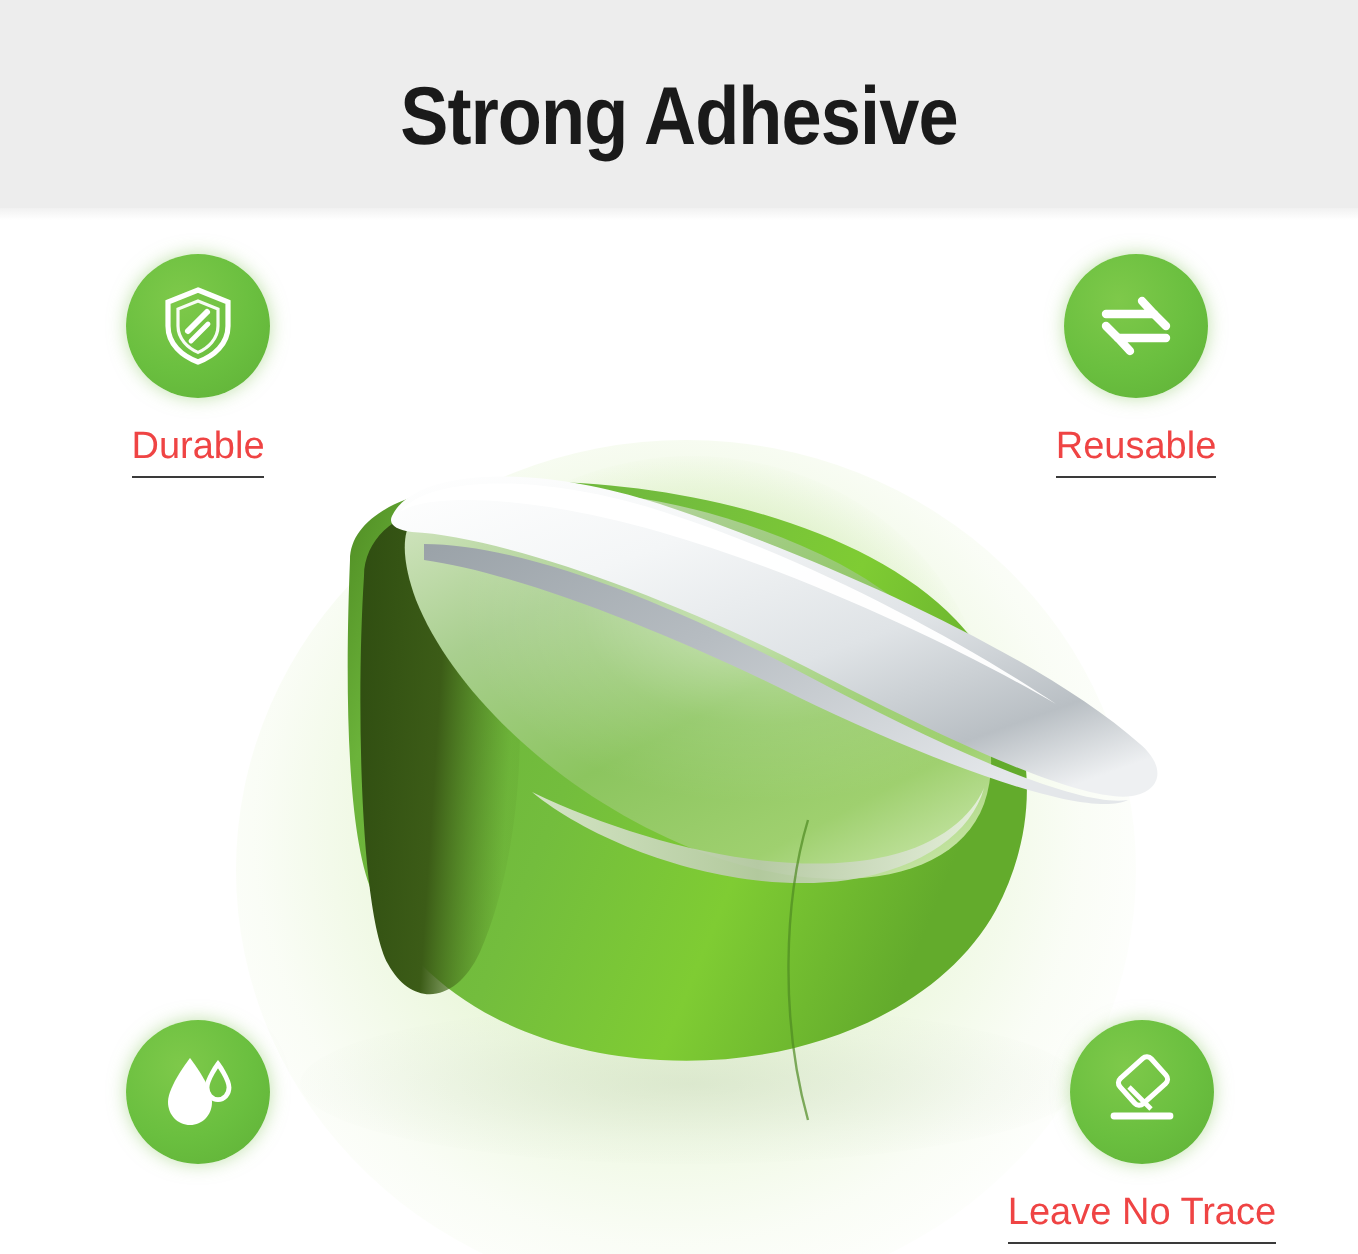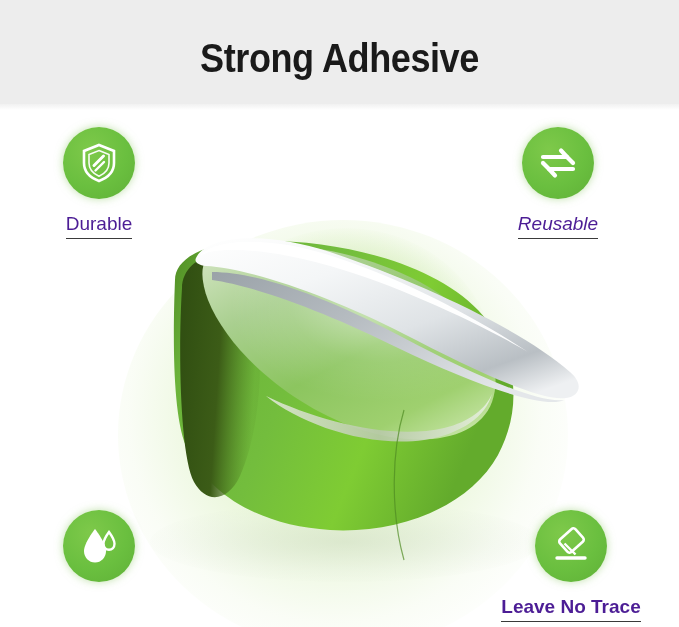--- a/index.html
+++ b/index.html
@@ -83,40 +83,40 @@
   
   .product { position:absolute; left:0; top:0; width:679px; height:517px; }
 
   
   .feature {
     position:absolute;
     width:160px;
     text-align:center;
   }
   .feature.tl { left:19px;  top:17px;  }
-  .feature.tr { left:478px; top:17px;font-style:italic;  }
+  .feature.tr { left:488px; top:17px;  }
   .feature.bl { left:19px;  top:400px; }
-  .feature.br { left:491px; top:400px;font-weight:bold; }
+  .feature.br { left:491px; top:400px; }
 
   .icon-circle {
     width:72px; height:72px;
     margin:0 auto;
     border-radius:50%;
     background:radial-gradient(circle at 38% 32%, #7ec94a 0%, #6abf3f 55%, #5fb037 100%);
     box-shadow:0 0 9px rgba(140,200,100,0.55);
     display:flex;
     align-items:center;
     justify-content:center;
   }
   .icon-circle svg { display:block; }
 
   .feature-label {
     margin-top:14px;
     font-size:19px;
-    color:#4c1d95;
+    color:#ef4444;
     white-space:nowrap;
     display:inline-block;
     border-bottom:1.4px solid #3a3a3a;
     padding-bottom:3px;
     line-height:1.15;
   }
 </style>
 </head>
 <body>
 

